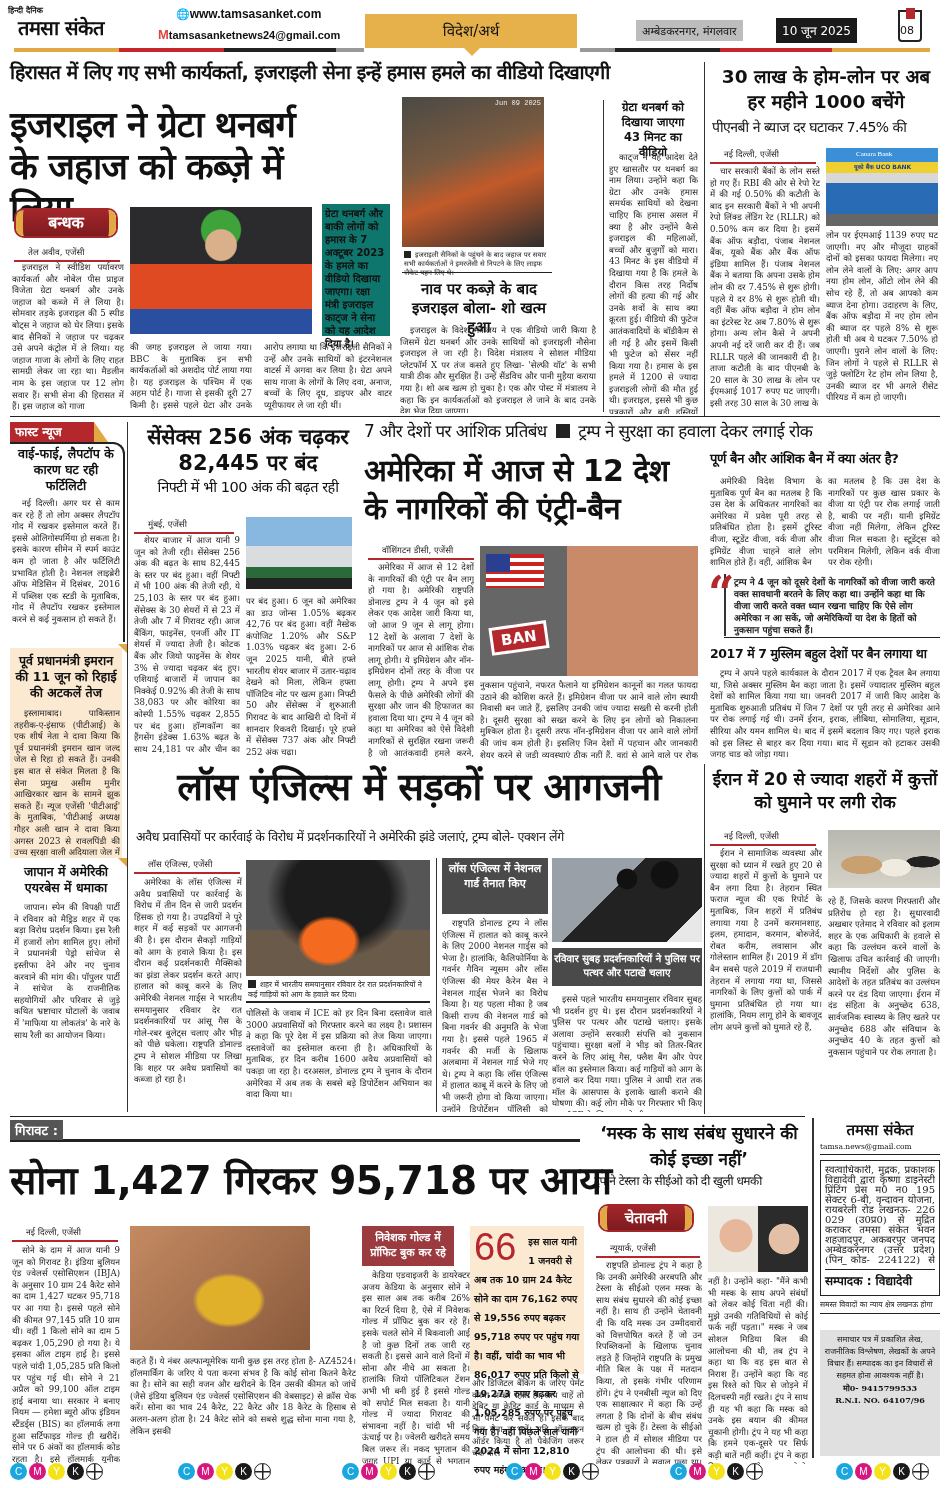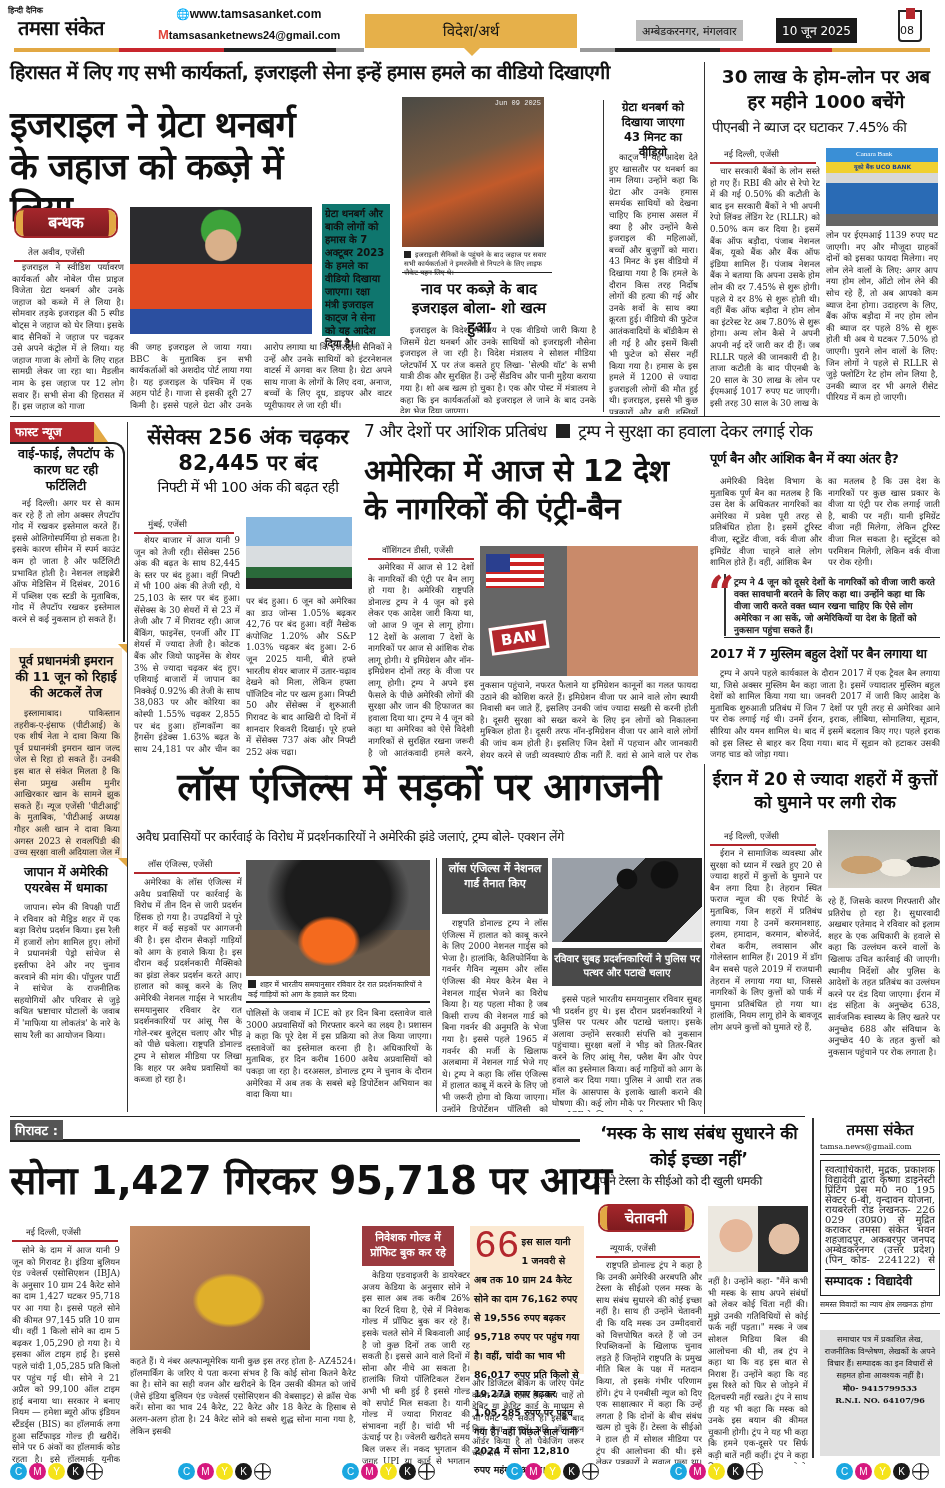--- a/index.html
+++ b/index.html
@@ -220,21 +220,21 @@
 <div class="abs body-text" style="left:130px;top:1356px;width:226px;height:108px">
     <p style="text-indent:0">कहते हैं। ये नंबर अल्फान्यूमेरिक यानी कुछ इस तरह होता है- AZ4524। हॉलमार्किंग के जरिए ये पता करना संभव है कि कोई सोना कितने कैरेट का है। सोने का सही वजन और खरीदने के दिन उसकी कीमत को जांचें (जैसे इंडिया बुलियन एंड ज्वेलर्स एसोसिएशन की वेबसाइट) से क्रॉस चेक करें। सोना का भाव 24 कैरेट, 22 कैरेट और 18 कैरेट के हिसाब से अलग-अलग होता है। 24 कैरेट सोने को सबसे शुद्ध सोना माना गया है, लेकिन इसकी</p>
   </div>
 <div class="abs" style="left:362px;top:1226px;width:92px;height:40px;background:#9b3a3f;color:#fff;font-weight:bold;font-size:11px;line-height:15px;text-align:center;padding-top:4px">
   <span>निवेशक गोल्ड में प्रॉफिट बुक कर रहे</span>
 </div>
 <div class="abs body-text" style="left:362px;top:1270px;width:108px;height:194px">
     <p>केडिया एडवाइजरी के डायरेक्टर अजय केडिया के अनुसार सोने ने इस साल अब तक करीब 26% का रिटर्न दिया है, ऐसे में निवेशक गोल्ड में प्रॉफिट बुक कर रहे हैं। इसके चलते सोने में बिकवाली आई है जो कुछ दिनों तक जारी रह सकती है। इससे आने वाले दिनों में सोना और नीचे आ सकता है। हालांकि जियो पॉलिटिकल टेंशन अभी भी बनी हुई है इससे गोल्ड को सपोर्ट मिल सकता है। यानी गोल्ड में ज्यादा गिरावट की संभावना नहीं है। चांदी भी नई ऊंचाई पर है। ज्वेलरी खरीदते समय बिल जरूर लें। नकद भुगतान की जगह UPI या कार्ड से भुगतान करें। सोना खरीदते वक्त कैश पेमेंट की जगह UPI (जैसे भीम</p>
   </div>
 <div class="abs" style="left:470px;top:1226px;width:114px;height:148px;background:#fbe9d2;padding:4px">
-  <span style="float:left;font-size:38px;line-height:34px;color:#b3272d;font-family:Liberation Mono, monospace;margin-right:2px">66</span>
+  <span style="float:left;font-size:38px;line-height:34px;color:#b3272d;font-family:Liberation Sans, sans-serif;margin-right:12px">66</span>
   <span style="font-size:9.5px;line-height:12.5px;font-weight:bold">इस साल यानी 1 जनवरी से अब तक 10 ग्राम 24 कैरेट सोने का दाम 76,162 रुपए से 19,556 रुपए बढ़कर 95,718 रुपए पर पहुंच गया है। वहीं, चांदी का भाव भी 86,017 रुपए प्रति किलो से 19,273 रुपए बढ़कर 1,05,285 रुपए पर पहुंच गया है। वहीं पिछले साल यानी 2024 में सोना 12,810 रुपए महंगा हुआ था।</span>
 </div>
 <div class="abs body-text" style="left:472px;top:1378px;width:112px;height:86px">
     <p style="text-indent:0">और डिजिटल बैंकिंग के जरिए पेमेंट करना अच्छा रहता है। आप चाहें तो डेबिट या क्रेडिट कार्ड के माध्यम से भी पेमेंट कर सकते हैं। इसके बाद बिल लेना न भूलें। यदि ऑनलाइन ऑर्डर किया है तो पैकेजिंग जरूर चेक करें।</p>
   </div>
 
 <div class="abs hl" style="left:594px;top:1120px;width:210px;font-size:17px;text-align:center;line-height:26px">‘मस्क के साथ संबंध सुधारने की कोई इच्छा नहीं’</div>
 <div class="abs hl" style="left:594px;top:1175px;width:212px;font-size:12px;font-weight:normal;white-space:nowrap;letter-spacing:-0.5px">ट्रंप ने टेस्ला के सीईओ को दी खुली धमकी</div>
 <div class="abs tag" style="left:600px;top:1206px;width:92px;height:24px;font-size:15px;line-height:24px">चेतावनी</div>
 <div class="abs dateline" style="left:596px;top:1242px;width:104px">न्यूयार्क, एजेंसी</div>

